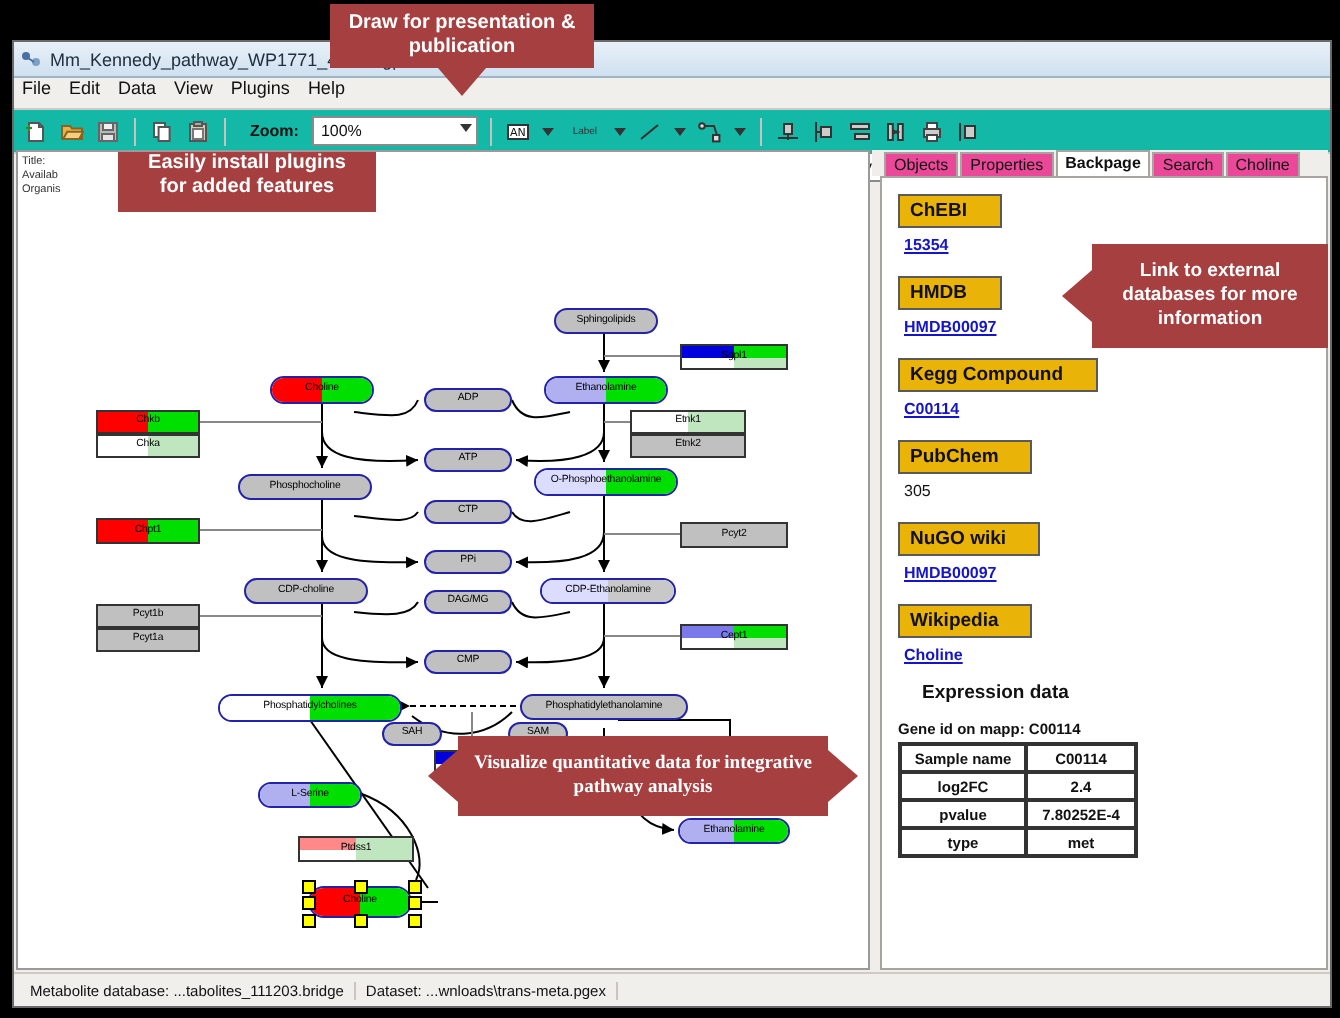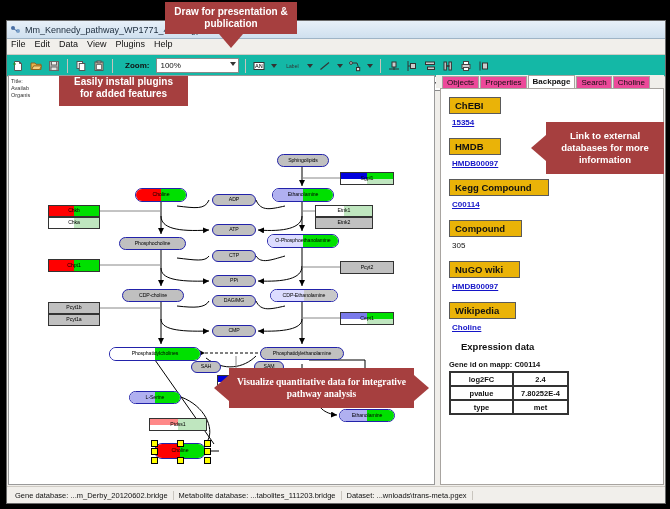--- a/index.html
+++ b/index.html
@@ -494,54 +494,57 @@
         <div class="backpage">
           <div class="bp-head">ChEBI</div>
           <a class="bp-link">15354</a>
 
           <div class="bp-head">HMDB</div>
           <a class="bp-link">HMDB00097</a>
 
           <div class="bp-head">Kegg Compound</div>
           <a class="bp-link">C00114</a>
 
-          <div class="bp-head">Compound</div>
+          <div class="bp-head">PubChem</div>
           <span class="bp-plain">305</span>
 
           <div class="bp-head">NuGO wiki</div>
           <a class="bp-link">HMDB00097</a>
 
           <div class="bp-head">Wikipedia</div>
           <a class="bp-link">Choline</a>
 
           <div class="bp-exp">Expression data</div>
           <div class="bp-geneid">Gene id on mapp: C00114</div>
 
           <table class="datatbl">
             <tbody>
+                <tr>
+              <td class="k">Sample name</td>
+              <td class="v">C00114</td>
+            </tr>
             <tr>
               <td class="k">log2FC</td>
               <td class="v">2.4</td>
             </tr>
             <tr>
               <td class="k">pvalue</td>
               <td class="v">7.80252E-4</td>
             </tr>
             <tr>
               <td class="k">type</td>
               <td class="v">met</td>
             </tr>
           </tbody>
             </table>
         </div>
       </div>
     </div>
 
     <div class="statusbar">
-      <span class="sb-seg">Gene database: ...m_Derby_20120602.bridge</span>
       <span class="sb-seg">Metabolite database: ...tabolites_111203.bridge</span>
       <span class="sb-seg">Dataset: ...wnloads\trans-meta.pgex</span>
     </div>
   </div>
 
   <div class="callout" style="left:165px;top:2px;width:132px;height:32px;">
     <span>Draw for presentation &amp; publication</span>
   </div>
   <div class="arrow-dn" style="left:219px;top:34px;"></div>
 

